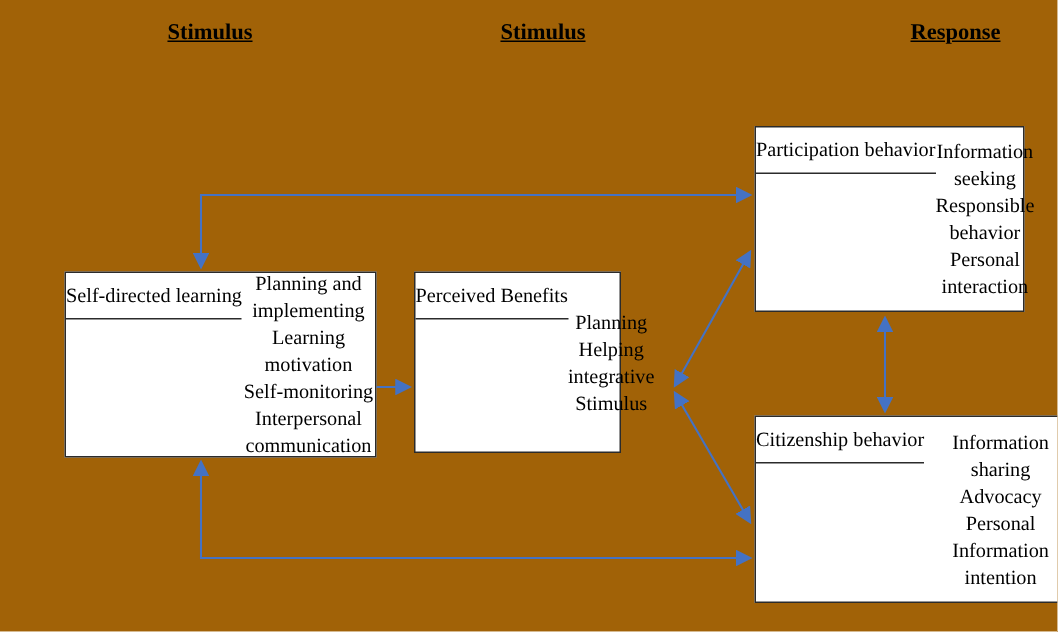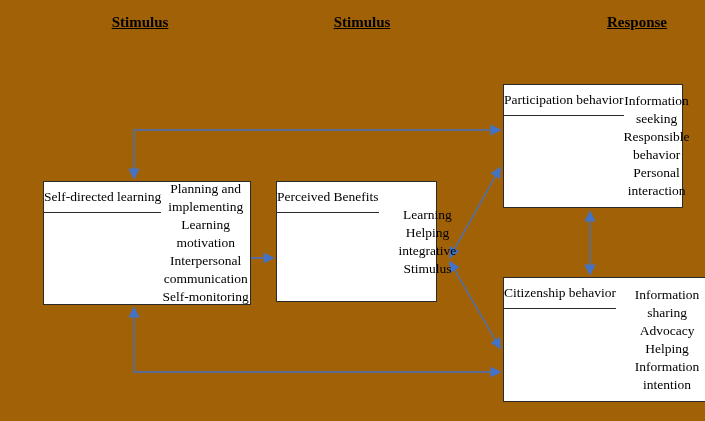--- a/index.html
+++ b/index.html
@@ -51,21 +51,21 @@
     flex: 1 1 auto;
     display: flex;
     flex-direction: column;
     align-items: center;
     justify-content: center;
     text-align: center;
     font-size: 13.5px;
     line-height: 18px;
   }
   .box-sdl  { left: 43px;  top: 181px; width: 208px; height: 124px; }
-  .box-pb   { left: 276px; top: 181px; width: 161px; height: 121px; gap: 20px; }
+  .box-pb   { left: 276px; top: 181px; width: 138px; height: 121px; }
   .box-part { left: 503px; top: 84px;  width: 180px; height: 124px; }
   .box-cit  { left: 503px; top: 277px; width: 216px; height: 125px; }
 
   .arrow-layer {
     position: absolute;
     left: 0;
     top: 0;
     pointer-events: none;
   }
   .arrow-layer path.connector {
@@ -98,46 +98,46 @@
     <path class="connector" d="M590,212 L590,274" marker-start="url(#ah)" marker-end="url(#ah)"></path>
     <path class="connector" d="M134,178 L134,130 L500,130" marker-start="url(#ah)" marker-end="url(#ah)"></path>
     <path class="connector" d="M134,308 L134,372 L500,372" marker-start="url(#ah)" marker-end="url(#ah)"></path>
   </svg>
 
   <div class="sor-box box-sdl">
     <div class="box-title">Self-directed learning</div>
     <div class="box-body">
       <div>Planning and implementing</div>
       <div>Learning motivation</div>
+      <div>Self-monitoring</div>
       <div>Interpersonal communication</div>
-      <div>Self-monitoring</div>
     </div>
   </div>
 
   <div class="sor-box box-pb">
     <div class="box-title">Perceived Benefits</div>
     <div class="box-body">
-      <div>Learning</div>
+      <div>Planning</div>
       <div>Helping integrative</div>
       <div>Stimulus</div>
     </div>
   </div>
 
   <div class="sor-box box-part">
     <div class="box-title">Participation behavior</div>
     <div class="box-body">
       <div>Information seeking</div>
       <div>Responsible behavior</div>
       <div>Personal interaction</div>
     </div>
   </div>
 
   <div class="sor-box box-cit">
     <div class="box-title">Citizenship behavior</div>
     <div class="box-body">
       <div>Information sharing</div>
       <div>Advocacy</div>
-      <div>Helping</div>
+      <div>Personal</div>
       <div>Information intention</div>
     </div>
   </div>
 
 </div>
 
 </body></html>

